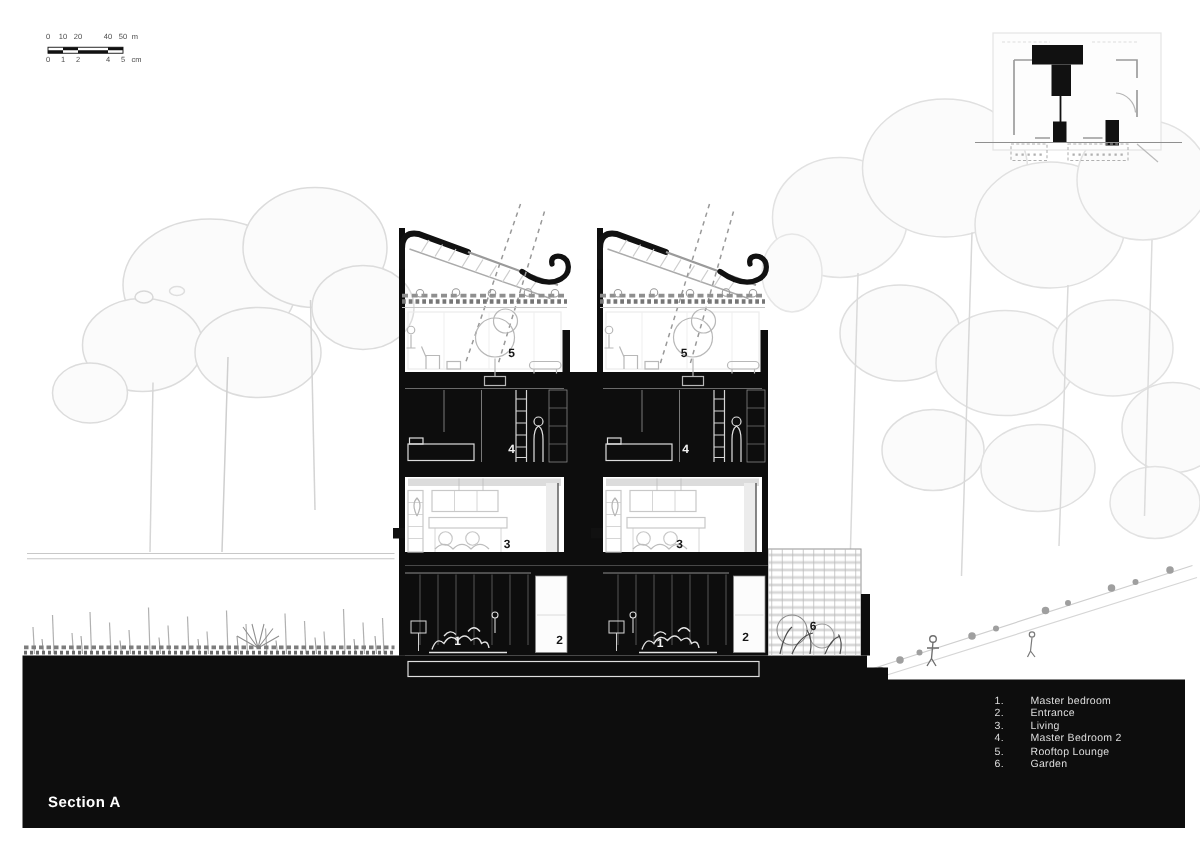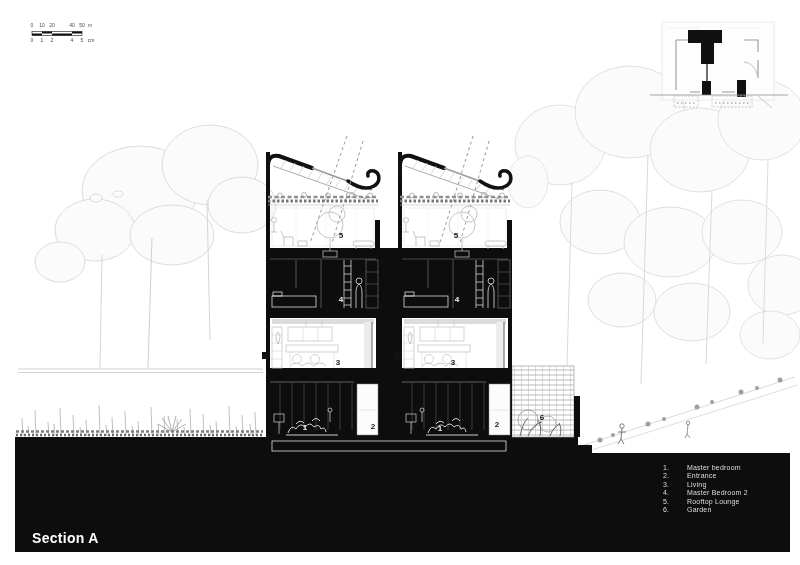--- a/index.html
+++ b/index.html
@@ -13,21 +13,21 @@
   
   .ann{position:absolute;font-size:8px;line-height:8px;font-weight:bold;transform:translateX(-50%);}
   .ann-dark{color:#161616;}
   .ann-light{color:#f2f2f2;}
   
   .legend{position:absolute;left:663px;top:464px;}
   .legend-row{display:flex;font-size:7px;line-height:8.4px;color:#dedede;letter-spacing:.2px;}
   .legend-num{width:24px;flex:0 0 24px;}
   .legend-label{white-space:nowrap;}
   
-  .section-title{position:absolute;left:32px;top:530px;font-size:14px;font-weight:bold;color:#ffffff;letter-spacing:.3px;}
+  .section-title{position:absolute;left:32px;top:530px;font-size:10px;font-weight:bold;color:#ffffff;letter-spacing:.3px;}
 </style>
 </head>
 <body>
 
 <div class="page">
 
 <svg class="drawing" width="800" height="565" viewBox="0 0 800 565" xmlns="http://www.w3.org/2000/svg">
   <defs>
     <pattern id="brick" width="7" height="5" patternUnits="userSpaceOnUse">
       <path d="M0,0.5 H7 M0,4.5 H7 M3.5,0 V5" stroke="#b8b8b8" stroke-width="0.5" fill="none"></path>

